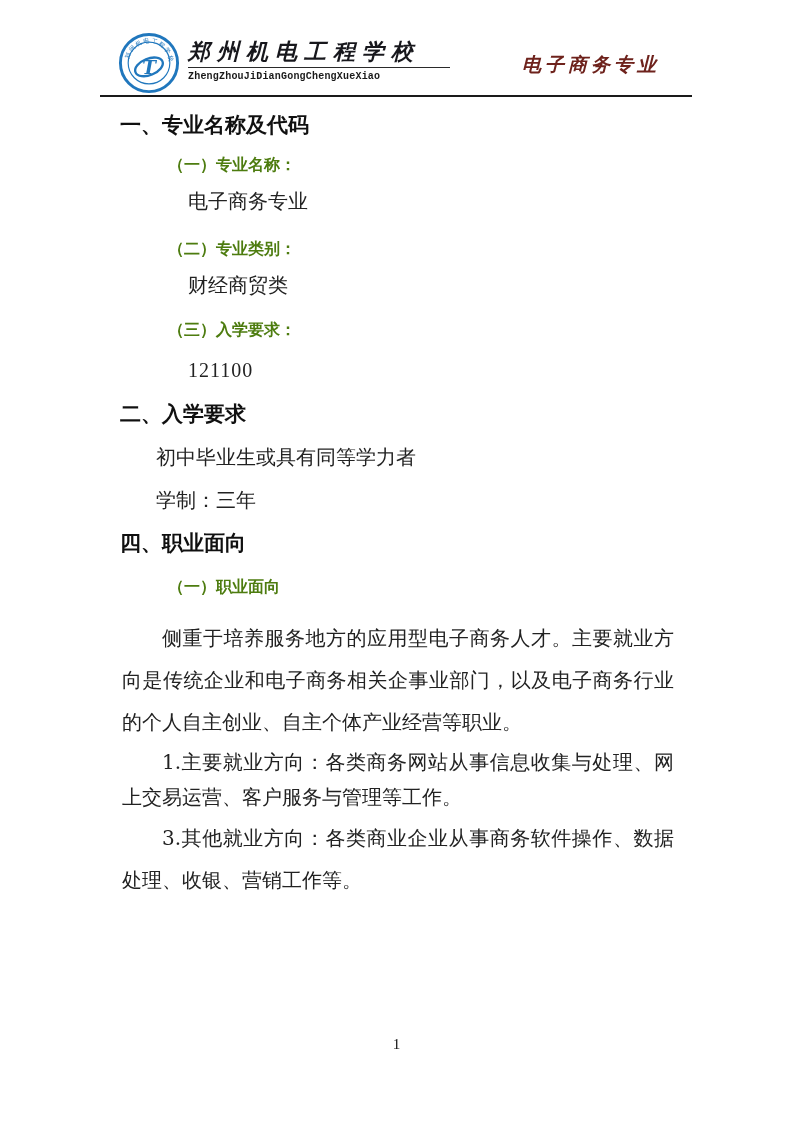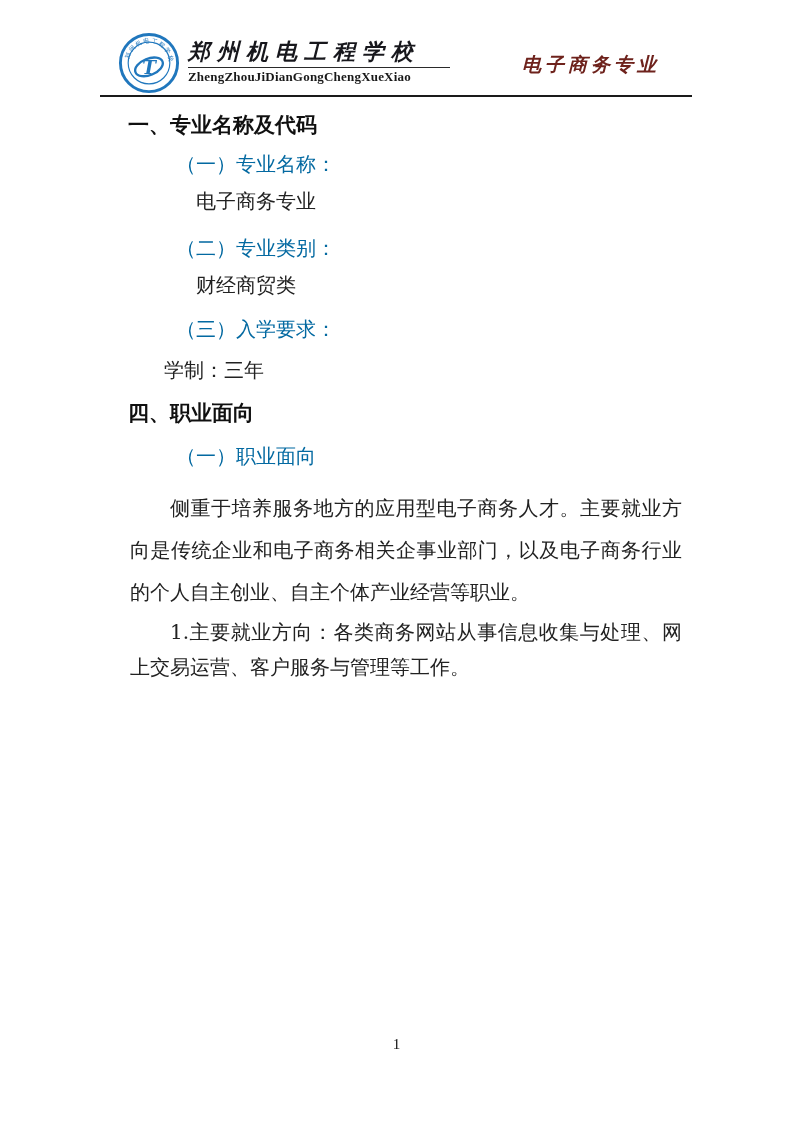--- a/index.html
+++ b/index.html
@@ -17,35 +17,35 @@
   .logo{position:absolute;left:18px;top:2px;width:62px;height:62px;}
   .name-block{position:absolute;left:88px;top:8px;width:290px;}
   .school-name{
     font-family:"DejaVu Serif", serif;
     font-weight:bold;font-style:italic;
     font-size:22px;line-height:26px;
     letter-spacing:7px;color:#17171c;white-space:nowrap;
   }
   .name-rule{height:1px;background:#2a2a2a;margin:3px 0 2px;width:262px;}
   .pinyin{
-    font-family:Liberation Serif, serif;
-    font-weight:bold;font-size:13px;line-height:14px;
+    font-family:Liberation Mono, monospace;
+    font-weight:bold;font-size:10px;line-height:14px;
     letter-spacing:0.2px;color:#191919;white-space:nowrap;
   }
   .hdr-right{
     position:absolute;right:33px;top:22px;
     font-family:"DejaVu Serif", serif;
     font-weight:bold;font-style:italic;
     font-size:19px;letter-spacing:4px;
     color:#6e221c;white-space:nowrap;
   }
   
-  .content{position:absolute;left:128px;top:113px;width:556px;}
+  .content{position:absolute;left:120px;top:113px;width:556px;}
   .t-h1{font-family:"DejaVu Sans", sans-serif;font-weight:bold;font-size:21px;line-height:25px;color:#101010;margin:0 0 14px;}
-  .t-h2{font-family:"DejaVu Serif", serif;font-weight:normal;font-size:20px;line-height:25px;color:#0369a1;margin:0 0 12px 48px;}
+  .t-h2{font-family:"DejaVu Serif", serif;font-weight:bold;font-size:16px;line-height:25px;color:#4d7c0f;margin:0 0 12px 48px;}
   .t-val{font-size:20px;line-height:25px;margin:0 0 19px 68px;color:#222;}
   .t-body{font-size:20px;line-height:25px;margin:0 0 18px 36px;color:#222;}
   .t-para{font-size:20px;line-height:42px;margin:2px;text-indent:2em;text-align:justify;color:#222;}
   .t-para.tight{line-height:35px;}
   .mb22{margin-bottom:22px;}
   .mb16{margin-bottom:16px;}
   .mb18{margin-bottom:18px;}
   .serif-num{font-family:"Liberation Serif", serif;letter-spacing:1px;}
   
   .footer{
@@ -84,24 +84,28 @@
   </div>
   <div class="hdr-rule"></div>
 
   <main class="content">
     <div class="t-h1">一、专业名称及代码</div>
     <div class="t-h2">（一）专业名称：</div>
     <div class="t-val mb22">电子商务专业</div>
     <div class="t-h2">（二）专业类别：</div>
     <div class="t-val">财经商贸类</div>
     <div class="t-h2 mb16">（三）入学要求：</div>
+    <div class="t-val serif-num">121100</div>
+    <div class="t-h1 mb18">二、入学要求</div>
+    <div class="t-body">初中毕业生或具有同等学力者</div>
     <div class="t-body">学制：三年</div>
     <div class="t-h1 mb18">四、职业面向</div>
     <div class="t-h2 mb18">（一）职业面向</div>
     <div class="t-para">侧重于培养服务地方的应用型电子商务人才。主要就业方向是传统企业和电子商务相关企事业部门，以及电子商务行业的个人自主创业、自主个体产业经营等职业。</div>
     <div class="t-para tight">1.主要就业方向：各类商务网站从事信息收集与处理、网上交易运营、客户服务与管理等工作。</div>
+    <div class="t-para">3.其他就业方向：各类商业企业从事商务软件操作、数据处理、收银、营销工作等。</div>
   </main>
 
   <div class="footer">
     <span>1</span>
   </div>
 
 </div>
 
 </body></html>

